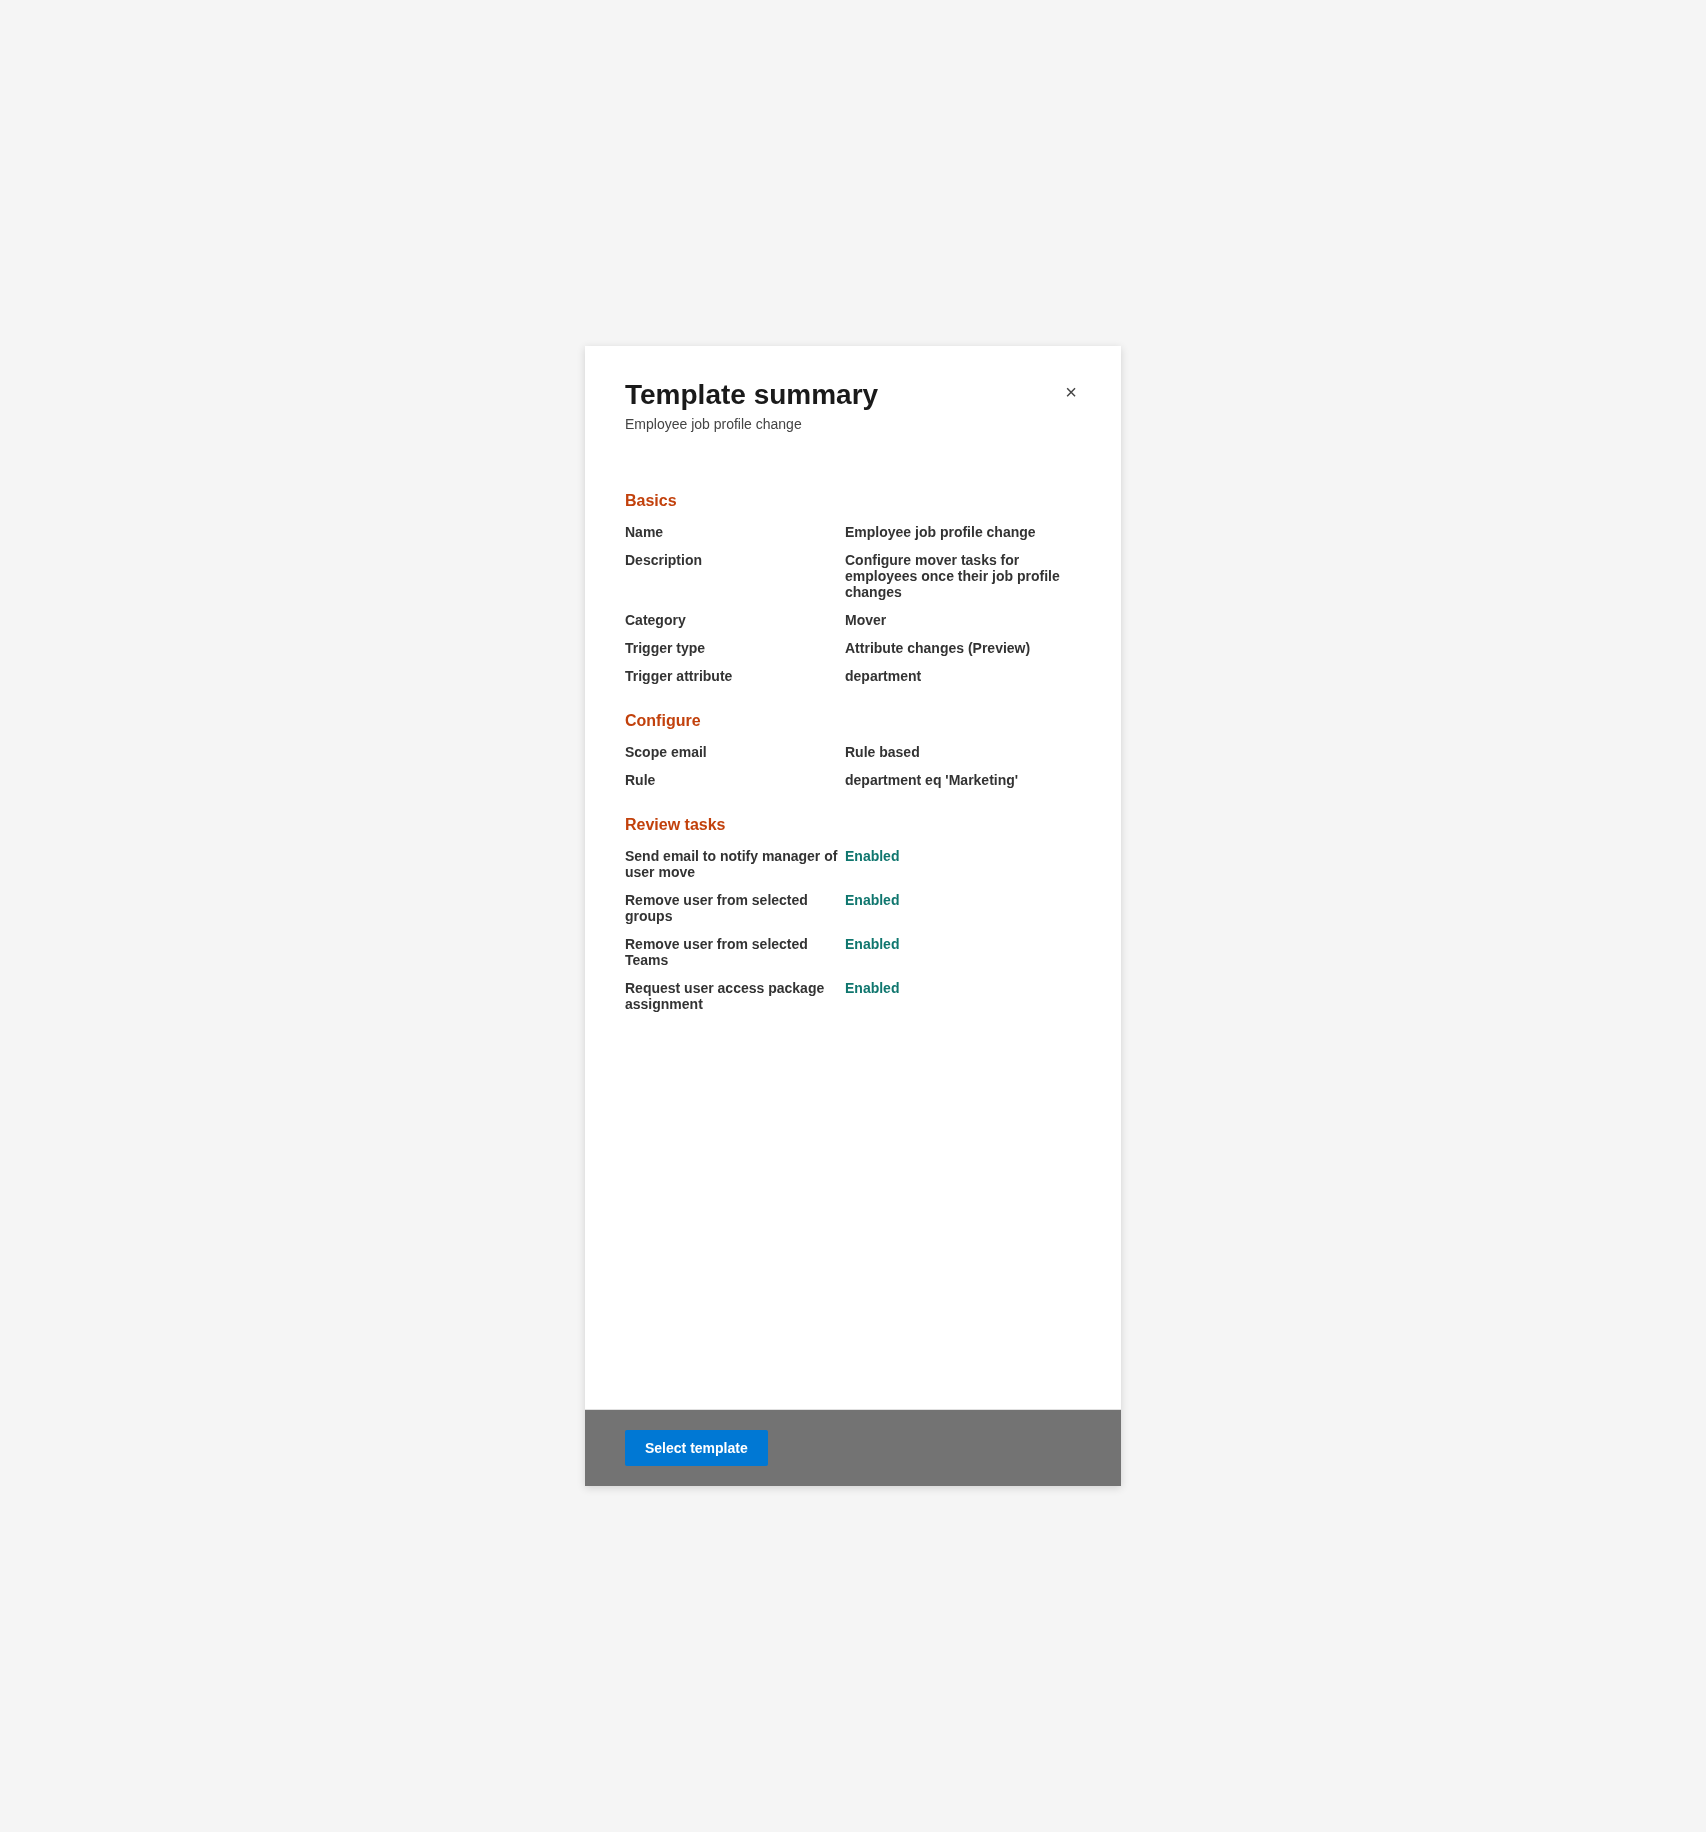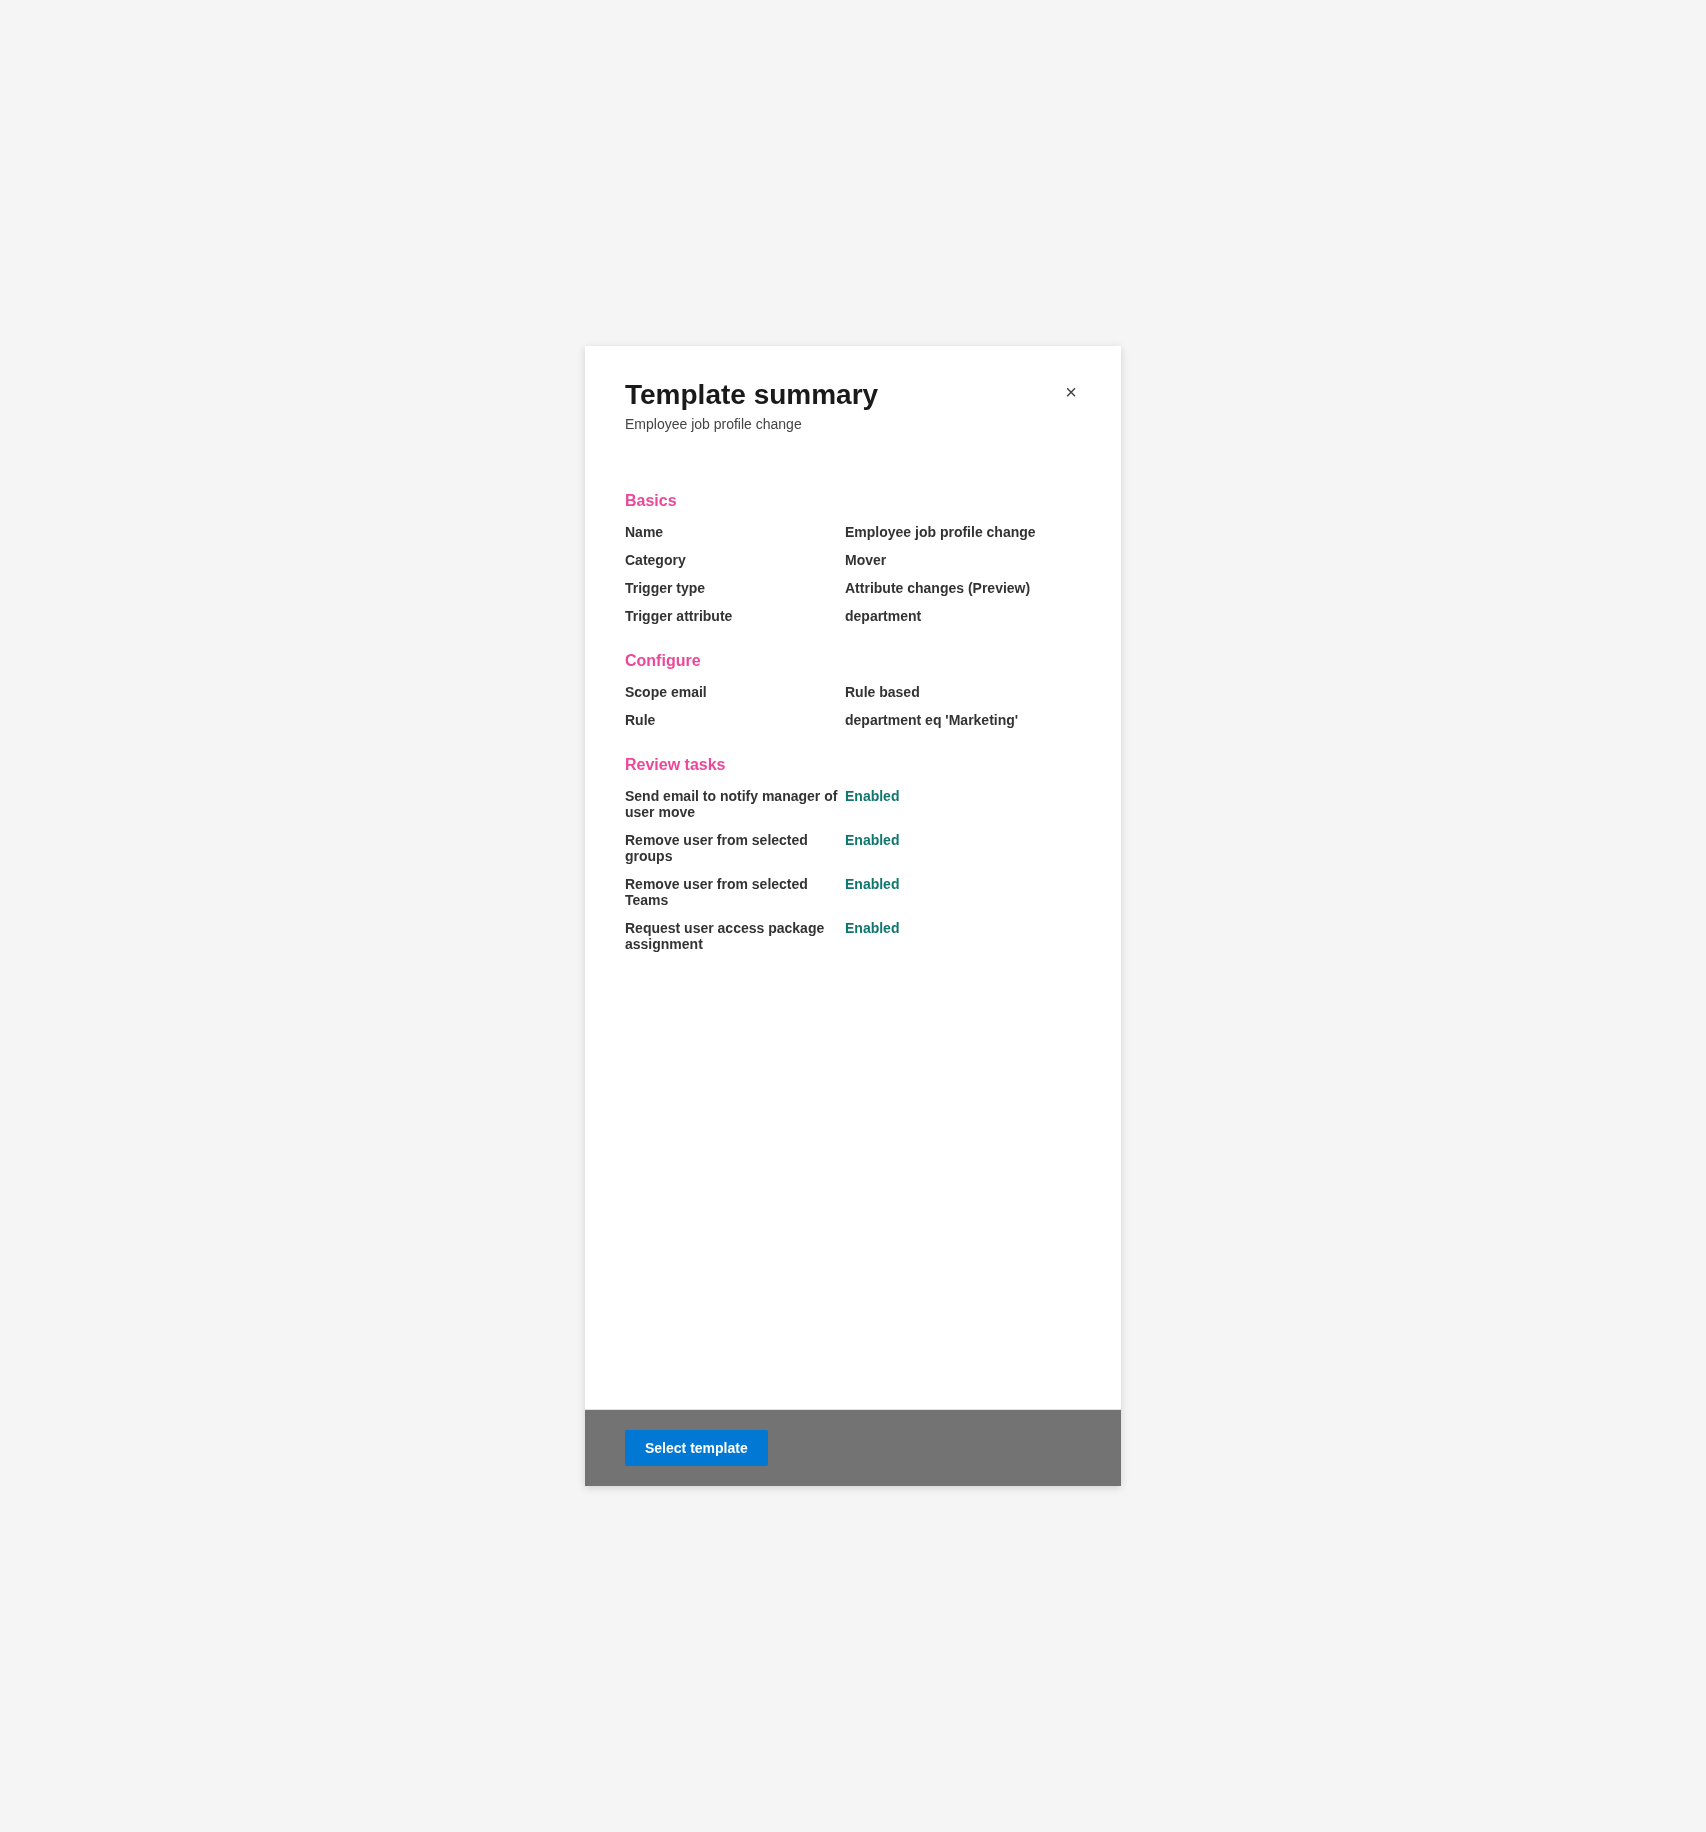--- a/index.html
+++ b/index.html
@@ -55,21 +55,21 @@
       font-size: 20px;
       color: #444;
       padding: 4px;
       line-height: 1;
       flex-shrink: 0;
     }
 
     .section-title {
       font-size: 16px;
       font-weight: 700;
-      color: #ec4899;
+      color: #c2410c;
       margin-bottom: 14px;
       margin-top: 28px;
     }
 
     .field-row {
       display: flex;
       align-items: flex-start;
       margin-bottom: 12px;
       font-weight: bold;
     }
@@ -132,20 +132,24 @@
 
   <div class="content">
 
     <div class="section-title">Basics</div>
 
     <div class="field-row">
       <span class="field-label">Name</span>
       <span class="field-value">Employee job profile change</span>
     </div>
     <div class="field-row">
+      <span class="field-label">Description</span>
+      <span class="field-value">Configure mover tasks for employees once their job profile changes</span>
+    </div>
+    <div class="field-row">
       <span class="field-label">Category</span>
       <span class="field-value">Mover</span>
     </div>
     <div class="field-row">
       <span class="field-label">Trigger type</span>
       <span class="field-value">Attribute changes (Preview)</span>
     </div>
     <div class="field-row">
       <span class="field-label">Trigger attribute</span>
       <span class="field-value">department</span>

